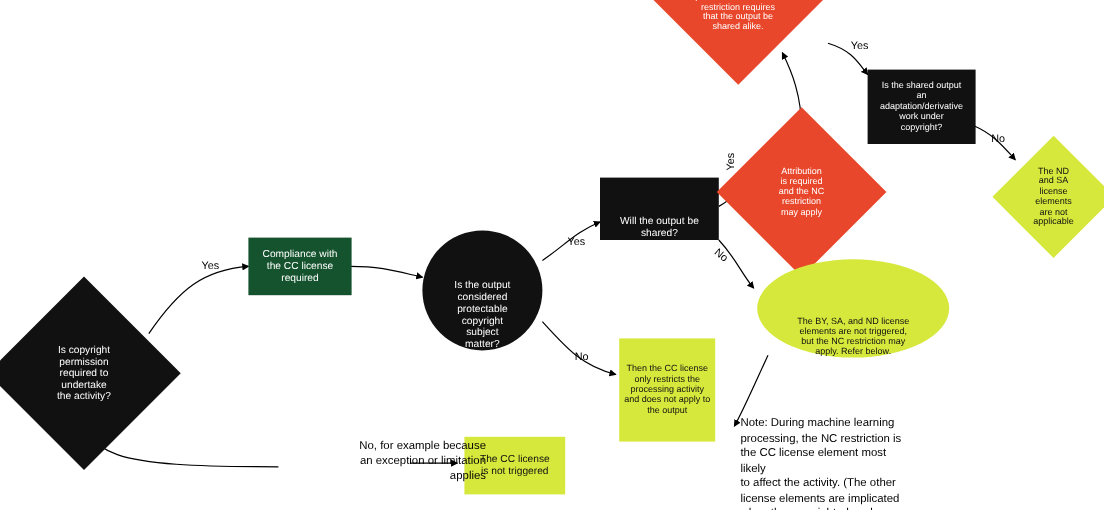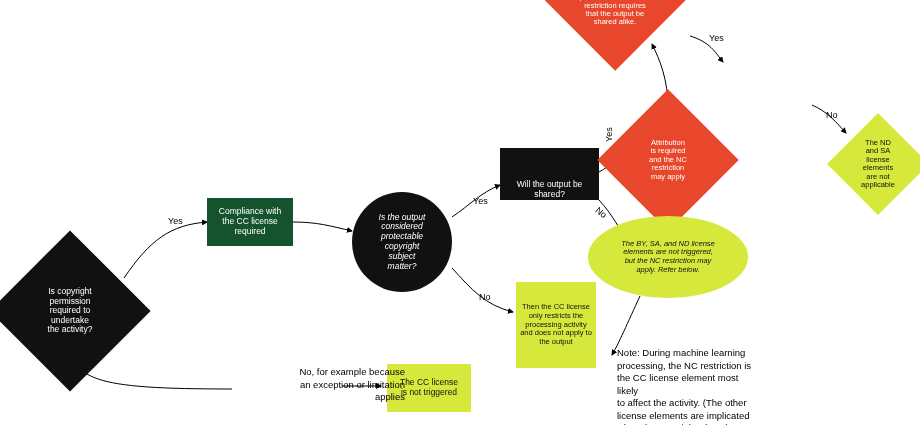--- a/index.html
+++ b/index.html
@@ -37,23 +37,22 @@
     white-space: pre-line;
     line-height: 1.12;
   }
   .rect {
     position: absolute;
   }
   .ellipse {
     position: absolute;
     border-radius: 50%;
     display: flex;
-    align-items: center;
+    align-items: flex-end;
     justify-content: center;
-    font-style: italic;
   }
   .ellipse span, .rect span {
     display: block;
     width: 100%;
     text-align: center;
     white-space: pre-line;
     line-height: 1.15;
   }
   .edge-label {
     position: absolute;
@@ -155,32 +154,39 @@
 
   <div class="diamond" style="left:539px; top:-72px; width:152px; height:118px; font-size:7.5px; color:#ffffff;">
     <div class="shape" style="background:#e8472b; transform:rotate(45deg) scale(0.78,1.0);"></div>
     <div class="label" style="top:66%; left:14%; width:72%;">The ND restriction
 prohibits this. The SA
 restriction requires
 that the output be
 shared alike.</div>
   </div>
 
+  <div class="rect" style="left:723px; top:58px; width:90px; height:62px; background:#111111; color:#ffffff; font-size:7.5px; display:flex; align-items:center; justify-content:center;">
+    <span>Is the shared output
+an
+adaptation/derivative
+work under
+copyright?</span>
+  </div>
 
   <div class="diamond" style="left:838px; top:120px; width:80px; height:88px; font-size:7.5px; color:#111111;">
     <div class="shape" style="background:#d6e83c; transform:rotate(45deg) scale(0.9,0.82);"></div>
     <div class="label">The ND
 and SA
 license
 elements
 are not
 applicable</div>
   </div>
 
-  <div class="ellipse" style="left:588px; top:216px; width:160px; height:82px; background:#d6e83c; color:#111111; font-size:7.5px;">
+  <div class="ellipse" style="left:631px; top:216px; width:160px; height:82px; background:#d6e83c; color:#111111; font-size:7.5px;">
     <span>The BY, SA, and ND license
 elements are not triggered,
 but the NC restriction may
 apply. Refer below.</span>
   </div>
 
   <div class="rect" style="left:516px; top:282px; width:80px; height:86px; background:#d6e83c; color:#111111; font-size:7.5px; display:flex; align-items:center; justify-content:center;">
     <span>Then the CC license
 only restricts the
 processing activity

